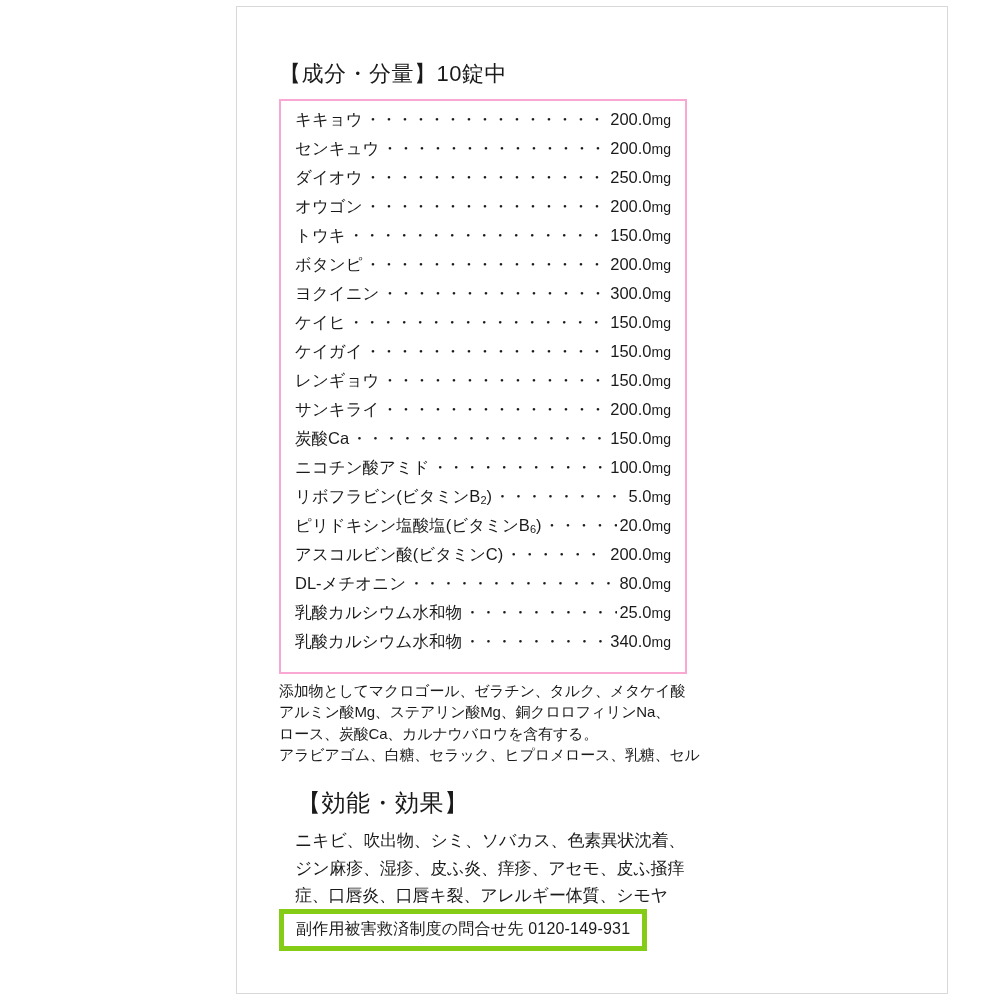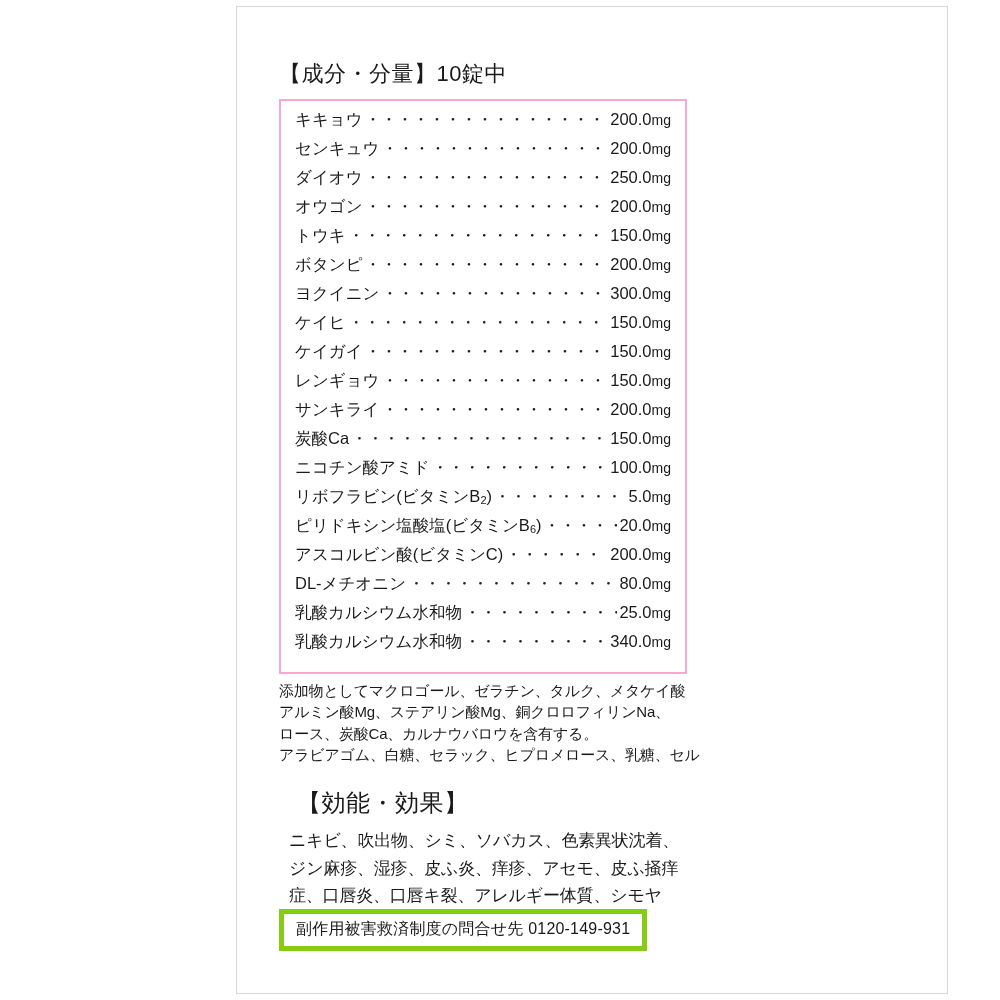--- a/index.html
+++ b/index.html
@@ -91,21 +91,21 @@
   }
   .additives div { white-space: nowrap; }
 
   .section-heading {
     font-size: 24px;
     margin: 22px 0 8px 20px;
     letter-spacing: 0.5px;
   }
   .efficacy {
     width: 420px;
-    margin-left: 12px;
+    margin-left: 18px;
     font-size: 17px;
     line-height: 1.62;
     letter-spacing: -0.2px;
   }
   .efficacy div { white-space: nowrap; }
 
   .footer-box {
     position: absolute;
     left: 42px;
     top: 902px;

